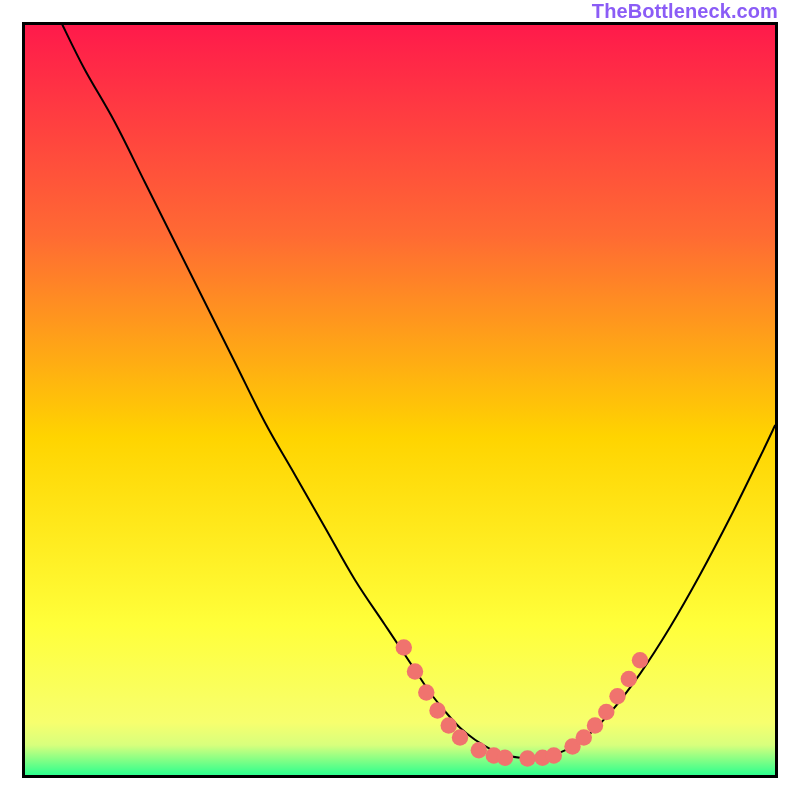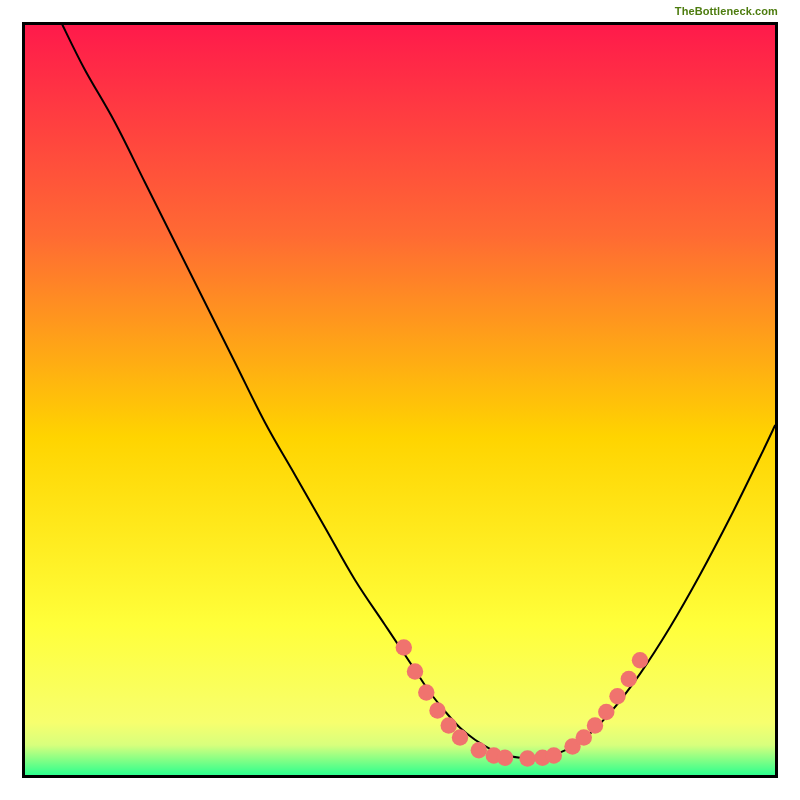--- a/index.html
+++ b/index.html
@@ -31,23 +31,23 @@
     inset: 0;
     width: 100%;
     height: 100%;
   }
   .credit {
     position: absolute;
     top: 0px;
     right: 22px;
     height: 22px;
     line-height: 22px;
-    font-size: 11px;
+    font-size: 20px;
     font-weight: 600;
-    color: #4d7c0f;
+    color: #8b5cf6;
     text-align: right;
     letter-spacing: 0.1px;
   }
 </style>
 </head>
 <body>
 
 <div class="canvas">
   <div class="credit">TheBottleneck.com</div>
 

